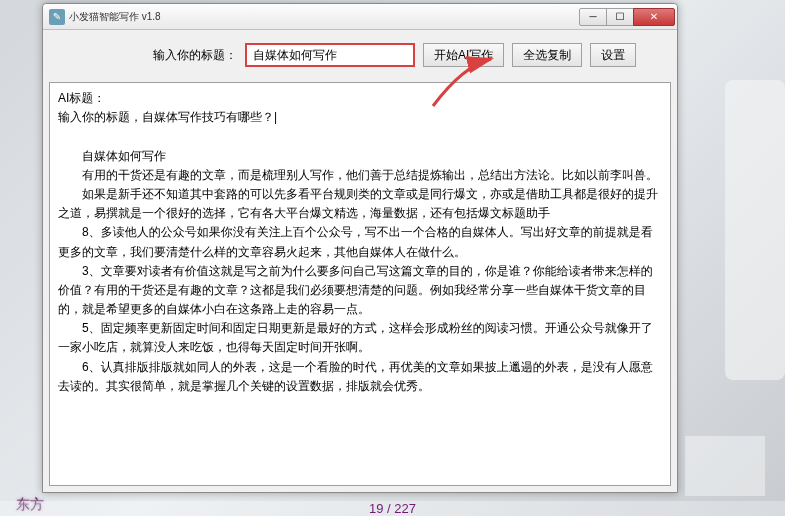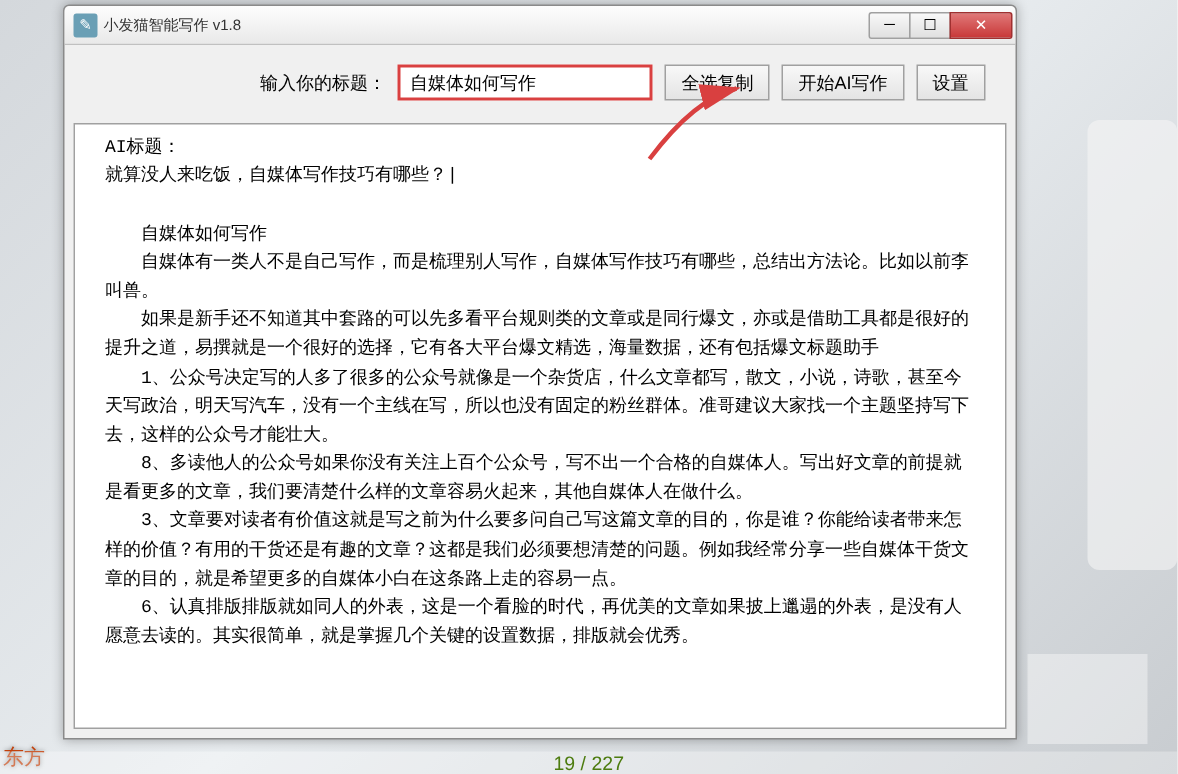--- a/index.html
+++ b/index.html
@@ -63,21 +63,20 @@
       color:#fff; border-color:#a03030;
       width:42px;
       border-radius: 0 2px 2px 0;
     }
     .toolbar {
       height: 50px;
       display:flex;
       align-items:center;
       padding: 0 0 0 110px;
       gap: 8px;
-      justify-content: center;
     }
     .label-text { font-size:12px; color:#000; }
     .title-input {
       width: 170px;
       height: 24px;
       border: 2px solid #d94040;
       padding: 2px 6px;
       font-size: 12px;
       font-family: inherit;
       outline: none;
@@ -89,53 +88,52 @@
       background: linear-gradient(to bottom, #f8f8f8, #e4e4e4);
       font-size: 12px;
       cursor: pointer;
       font-family: inherit;
     }
     .content-area {
       position: absolute;
       top: 78px; left: 6px; right: 6px; bottom: 6px;
       background: #fff;
       border: 1px solid #a0a0a0;
-      padding: 6px 20px;
+      padding: 6px 8px;
       font-size: 12px;
       line-height: 1.6;
       color: #000;
       overflow: hidden;
-      font-family: Liberation Mono, monospace;
     }
     .content-area p { margin: 0; }
     .cursor-line::after { content:"|"; color:#000; }
     .indent { text-indent: 2em; }
     .arrow-svg {
       position: absolute;
       top: 52px;
       left: 380px;
       width: 120px;
       height: 60px;
       pointer-events: none;
       z-index: 5;
     }
     .watermark {
       position: absolute;
-      bottom: 2px; left: 2px;
-      color: #c2410c;
+      bottom: 2px; left: 16px;
+      color: #701a75;
       font-size: 14px;
       text-shadow: 0 0 3px rgba(0,0,0,0.5);
     }
     .page-status {
       position: absolute;
       bottom: 0;
       left: 0; right: 0;
       text-align: center;
       font-size: 13px;
-      color: #4d7c0f;
+      color: #701a75;
       background: rgba(255,255,255,0.3);
     }
   </style>
 </head>
 <body>
 
 <div class="desktop-bg">
   <div class="bg-shape1"></div>
   <div class="bg-shape2"></div>
 </div>
@@ -147,43 +145,43 @@
     <div class="win-controls">
       <div class="win-btn min">─</div>
       <div class="win-btn">☐</div>
       <div class="win-btn close">✕</div>
     </div>
   </div>
 
   <div class="toolbar">
     <span class="label-text">输入你的标题：</span>
     <input class="title-input" type="text" value="自媒体如何写作" style="">
+    <button class="std-btn">开始AI写作</button>
     <button class="std-btn">全选复制</button>
-    <button class="std-btn">开始AI写作</button>
     <button class="std-btn">设置</button>
   </div>
 
   <svg class="arrow-svg" viewBox="0 0 120 60">
     <defs>
       <marker id="ah" markerWidth="10" markerHeight="10" refX="8" refY="3" orient="auto">
         <path d="M0,0 L0,6 L9,3 z" fill="#d94040"></path>
       </marker>
     </defs>
     <path d="M 10 50 Q 40 10 68 3" stroke="#d94040" stroke-width="3" fill="none" marker-end="url(#ah)"></path>
   </svg>
 
   <div class="content-area">
     <p>AI标题：</p>
-    <p class="cursor-line">就算没人来吃饭，自媒体写作技巧有哪些？</p>
+    <p class="cursor-line">输入你的标题，自媒体写作技巧有哪些？</p>
     <p>&nbsp;</p>
     <p class="indent">自媒体如何写作</p>
-    <p class="indent">自媒体有一类人不是自己写作，而是梳理别人写作，自媒体写作技巧有哪些，总结出方法论。比如以前李叫兽。</p>
+    <p class="indent">有用的干货还是有趣的文章，而是梳理别人写作，他们善于总结提炼输出，总结出方法论。比如以前李叫兽。</p>
     <p class="indent">如果是新手还不知道其中套路的可以先多看平台规则类的文章或是同行爆文，亦或是借助工具都是很好的提升之道，易撰就是一个很好的选择，它有各大平台爆文精选，海量数据，还有包括爆文标题助手</p>
-    <p class="indent">1、公众号决定写的人多了很多的公众号就像是一个杂货店，什么文章都写，散文，小说，诗歌，甚至今天写政治，明天写汽车，没有一个主线在写，所以也没有固定的粉丝群体。准哥建议大家找一个主题坚持写下去，这样的公众号才能壮大。</p>
     <p class="indent">8、多读他人的公众号如果你没有关注上百个公众号，写不出一个合格的自媒体人。写出好文章的前提就是看更多的文章，我们要清楚什么样的文章容易火起来，其他自媒体人在做什么。</p>
     <p class="indent">3、文章要对读者有价值这就是写之前为什么要多问自己写这篇文章的目的，你是谁？你能给读者带来怎样的价值？有用的干货还是有趣的文章？这都是我们必须要想清楚的问题。例如我经常分享一些自媒体干货文章的目的，就是希望更多的自媒体小白在这条路上走的容易一点。</p>
+    <p class="indent">5、固定频率更新固定时间和固定日期更新是最好的方式，这样会形成粉丝的阅读习惯。开通公众号就像开了一家小吃店，就算没人来吃饭，也得每天固定时间开张啊。</p>
     <p class="indent">6、认真排版排版就如同人的外表，这是一个看脸的时代，再优美的文章如果披上邋遢的外表，是没有人愿意去读的。其实很简单，就是掌握几个关键的设置数据，排版就会优秀。</p>
 
   </div>
 </div>
 
 <div class="watermark">东方</div>
 <div class="page-status">19 / 227</div>
 
 </body></html>

